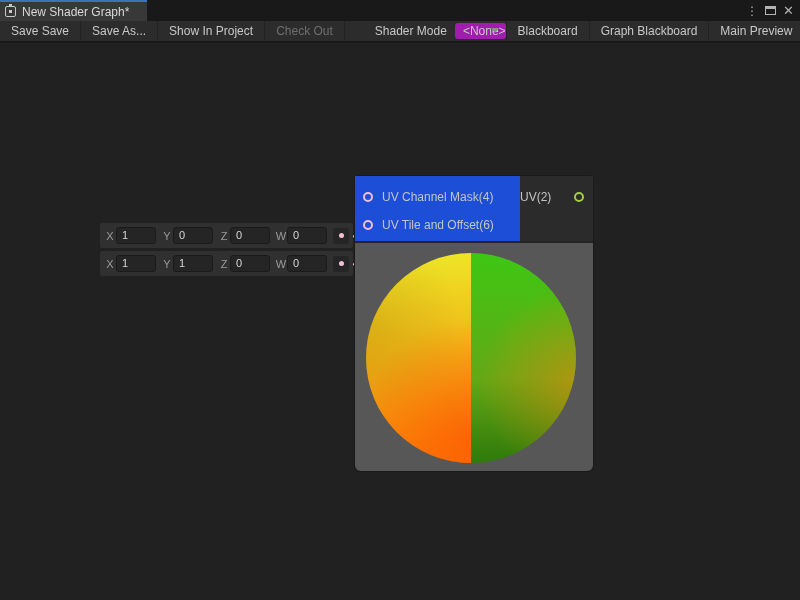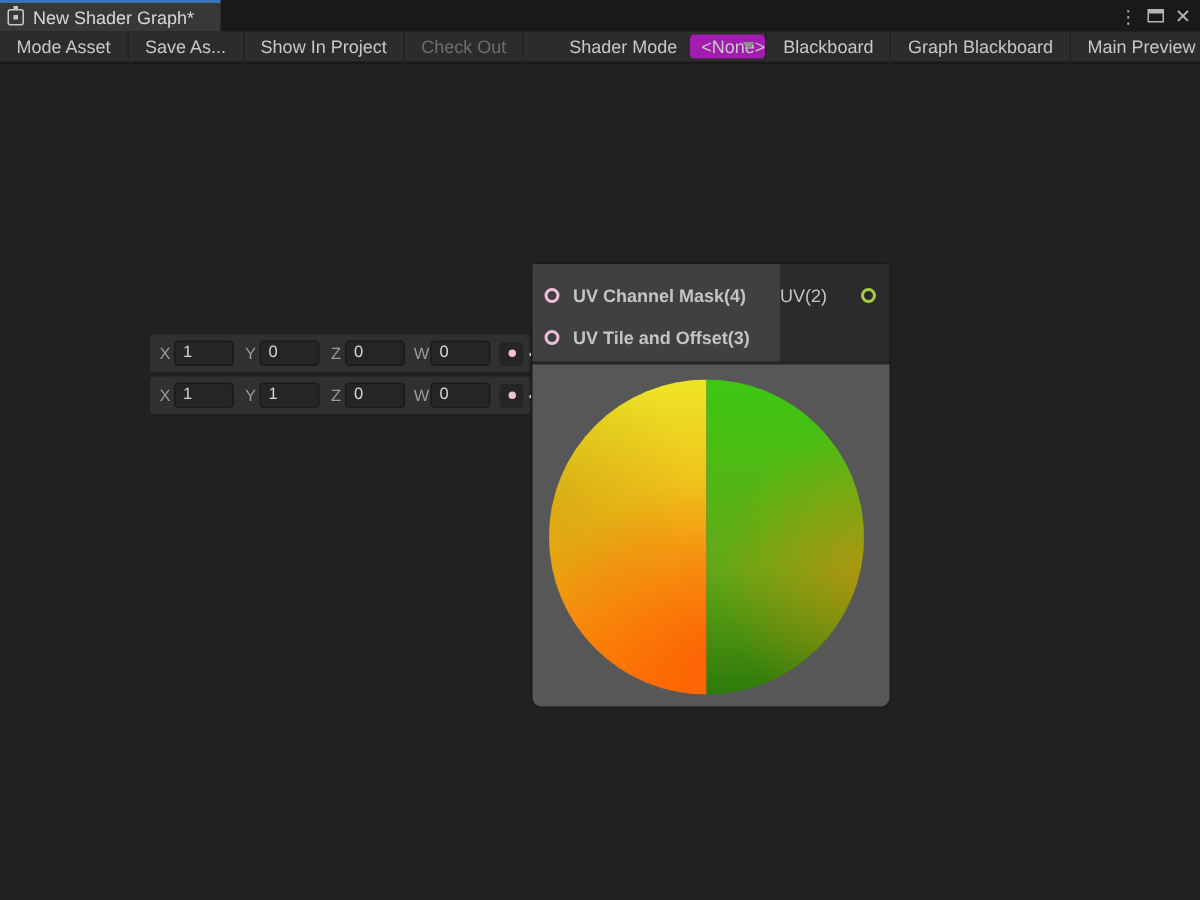--- a/index.html
+++ b/index.html
@@ -40,21 +40,21 @@
   .vec-row.r2 { top:208px; }
   .vf-label { width:12px; text-align:center; color:#9A9A9A; font-size:11px; flex:0 0 auto; }
   .vf-input { width:40px; height:17px; background:#252525; border:1px solid #1A1A1A; border-radius:3px; color:#D6D6D6; font-size:11px; line-height:15px; padding-left:5px; margin-right:5px; overflow:hidden; flex:0 0 auto; }
   .dot-cell { margin-left:auto; width:16px; height:16px; background:#252525; border-radius:3px; display:flex; align-items:center; justify-content:center; flex:0 0 auto; }
   .dot { width:5px; height:5px; border-radius:50%; background:var(--wire,#F3BED8); }
 
   
   .node { position:absolute; left:355px; top:133px; width:238px; background:#242424; border-radius:4px; box-shadow:0 0 0 1px #1A1A1A; }
   .node-header { height:38px; background:#3A3A3A; border-radius:4px 4px 0 0; display:flex; align-items:center; padding-left:16px; color:#CFCFCF; font-size:13px; margin-bottom:2px; }
   .node-body { display:flex; height:65px; margin-bottom:2px; }
-  .node-inputs { flex:1; background:#404040; padding-top:7px;font-weight:bold; }
+  .node-inputs { flex:1; background:#1d4ed8; padding-top:7px; }
   .port-row { height:28px; display:flex; align-items:center; }
   .port-ring { width:10px; height:10px; border:2px solid var(--wire,#F3BED8); border-radius:50%; margin-left:8px; flex:0 0 auto; }
   .port-label { margin-left:9px; color:#C4C4C4; font-size:12px; white-space:nowrap; }
   .node-outputs { width:73px; background:#2B2B2B; padding-top:7px; }
   .out-row { height:28px; display:flex; align-items:center; justify-content:space-between; padding-right:9px; gap:7px; }
   .port-ring.green { border-color:var(--port-green,#A2CE44); margin-left:0; }
   .out-label { color:#C4C4C4; font-size:12px; white-space:nowrap; }
 
   
   .node-preview { height:228px; background:var(--preview-bg,#575757); border-radius:0 0 6px 6px; position:relative; overflow:hidden; }
@@ -83,21 +83,21 @@
       <span class="tab-title">New Shader Graph*</span>
     </div>
     <div class="win-controls">
       <span class="kebab">⋮</span>
       <span class="maxbox"></span>
       <span class="closex">✕</span>
     </div>
   </div>
 
   <div class="toolbar">
-    <div class="tb-btn">Mode Asset</div>
+    <div class="tb-btn">Save Save</div>
     <div class="tb-btn">Save As...</div>
     <div class="tb-btn">Show In Project</div>
     <div class="tb-btn disabled">Check Out</div>
     <div class="tb-label">Shader Mode</div>
     <div class="tb-dropdown">
       <span>&lt;None&gt;</span>
       <span class="dd-arrow"></span>
     </div>
     <div class="tb-spacer"></div>
     <div class="tb-btn tb-right">Blackboard</div>
@@ -142,21 +142,21 @@
 
     <div class="node">
       <div class="node-body">
         <div class="node-inputs">
           <div class="port-row">
             <span class="port-ring"></span>
             <span class="port-label">UV Channel Mask(4)</span>
           </div>
           <div class="port-row">
             <span class="port-ring"></span>
-            <span class="port-label">UV Tile and Offset(3)</span>
+            <span class="port-label">UV Tile and Offset(6)</span>
           </div>
         </div>
         <div class="node-outputs">
           <div class="out-row">
             <span class="out-label">UV(2)</span>
             <span class="port-ring green"></span>
           </div>
         </div>
       </div>
       <div class="node-preview">

